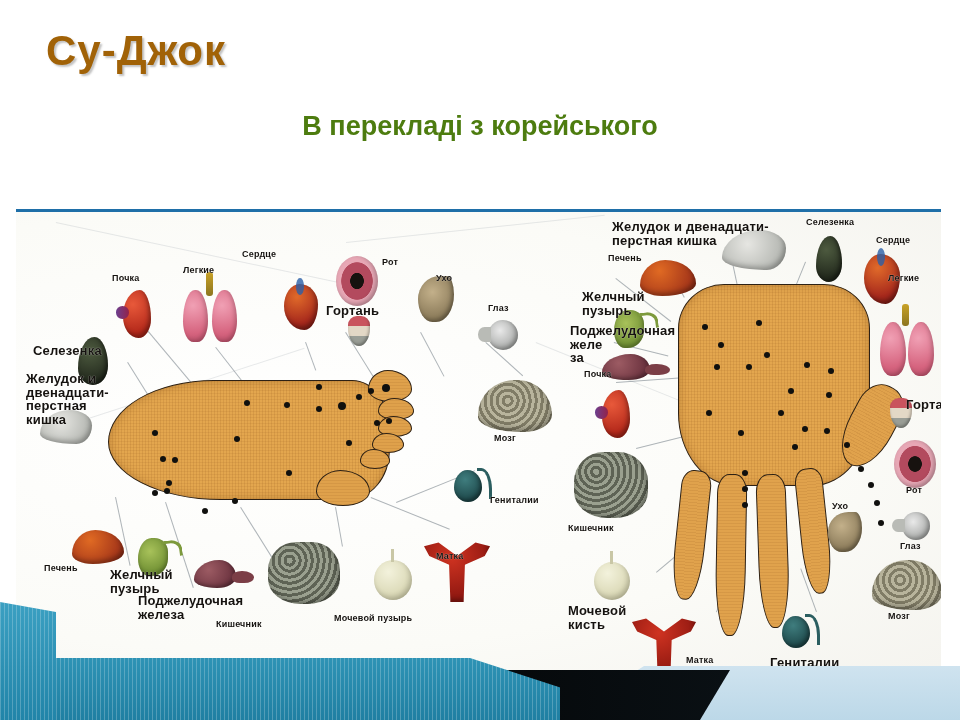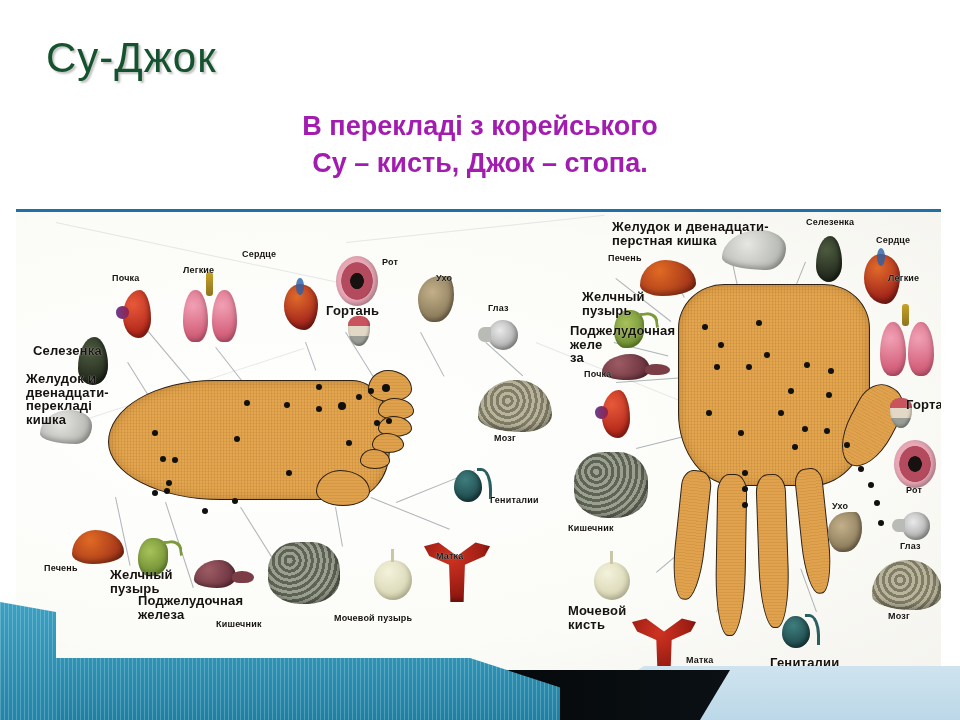--- a/index.html
+++ b/index.html
@@ -7,36 +7,36 @@
     width:960px;height:720px;
     background:#ffffff;
     font-family:"Liberation Sans", sans-serif;
     overflow:hidden;
     position:relative;
   }
 
   
   #slide-title{
     position:absolute;
-    left:46px; top:34px;
+    left:46px; top:27px;
     font-size:42px;
-    font-weight:400;
+    font-weight:700;
     letter-spacing:1px;
-    color:#14532d;
+    color:#a16207;
     text-shadow:2px 2px 2px rgba(120,120,120,.45);
     white-space:nowrap;
   }
 
   
   #subtitle-block{
     position:absolute;
     left:0; top:108px;
     width:960px;
     text-align:center;
-    color:#a21caf;
+    color:#4d7c0f;
     font-size:27px;
     font-weight:bold;
     line-height:1.38;
   }
   #subtitle-block .sub-line{display:block;}
 
   
   #anatomy-picture{
     position:absolute;
     left:16px; top:209px;
@@ -295,21 +295,20 @@
     clip-path:polygon(84px 0, 400px 0, 400px 54px, 0 54px);
   }
 </style>
 </head>
 <body>
 
 <div id="slide-title">Су-Джок</div>
 
 <div id="subtitle-block">
   <span class="sub-line">В перекладі з корейського</span>
-  <span class="sub-line">Су – кисть, Джок – стопа.</span>
 </div>
 
 <div id="anatomy-picture">
   <div class="board"></div>
 
   <div class="crease" style="left:40px;top:10px;width:300px;height:1px;transform:rotate(12deg);"></div>
   <div class="crease" style="left:330px;top:30px;width:260px;height:1px;transform:rotate(-6deg);"></div>
   <div class="crease" style="left:60px;top:210px;width:240px;height:1px;transform:rotate(-18deg);"></div>
   <div class="crease" style="left:520px;top:130px;width:180px;height:1px;transform:rotate(22deg);"></div>
 
@@ -328,21 +327,21 @@
     <div class="conn" style="left:150px;top:290px;width:90px;transform:rotate(72deg);"></div>
     <div class="conn" style="left:100px;top:285px;width:70px;transform:rotate(78deg);"></div>
     <div class="conn" style="left:320px;top:295px;width:40px;transform:rotate(80deg);"></div>
 
     <div class="organ spleen" style="left:62px;top:125px;width:30px;height:48px;"></div>
     <div class="lbl tiny" style="left:17px;top:132px;">Селезенка</div>
 
     <div class="organ stomach" style="left:24px;top:198px;width:52px;height:34px;"></div>
     <div class="lbl tiny" style="left:10px;top:160px;">Желудок и
 двенадцати-
-перекладі
+перстная
 кишка</div>
 
     <div class="organ kidney" style="left:107px;top:78px;width:28px;height:48px;"></div>
     <div class="lbl sm" style="left:96px;top:62px;">Почка</div>
 
     <div class="organ lung" style="left:167px;top:78px;width:25px;height:52px;"></div>
     <div class="organ lung" style="left:196px;top:78px;width:25px;height:52px;"></div>
     <div class="organ trachea" style="left:190px;top:60px;width:7px;height:24px;"></div>
     <div class="lbl sm" style="left:167px;top:54px;">Легкие</div>
 

